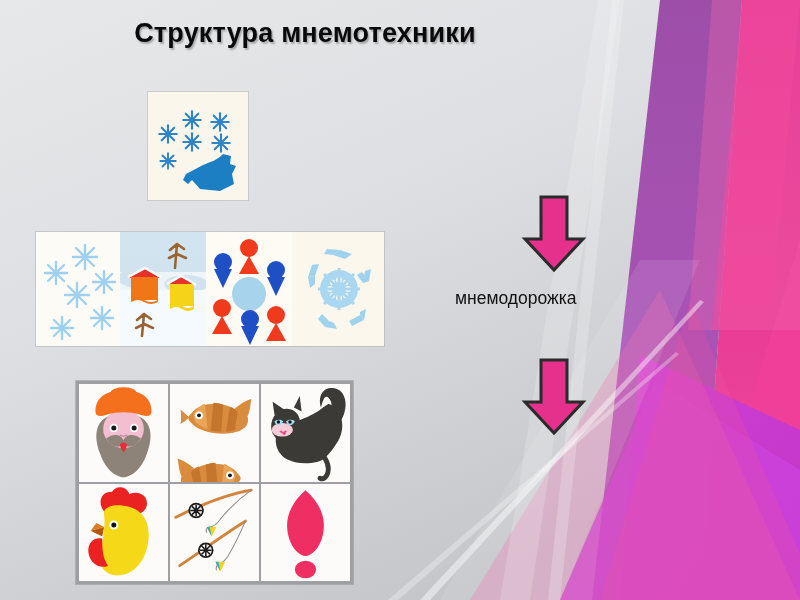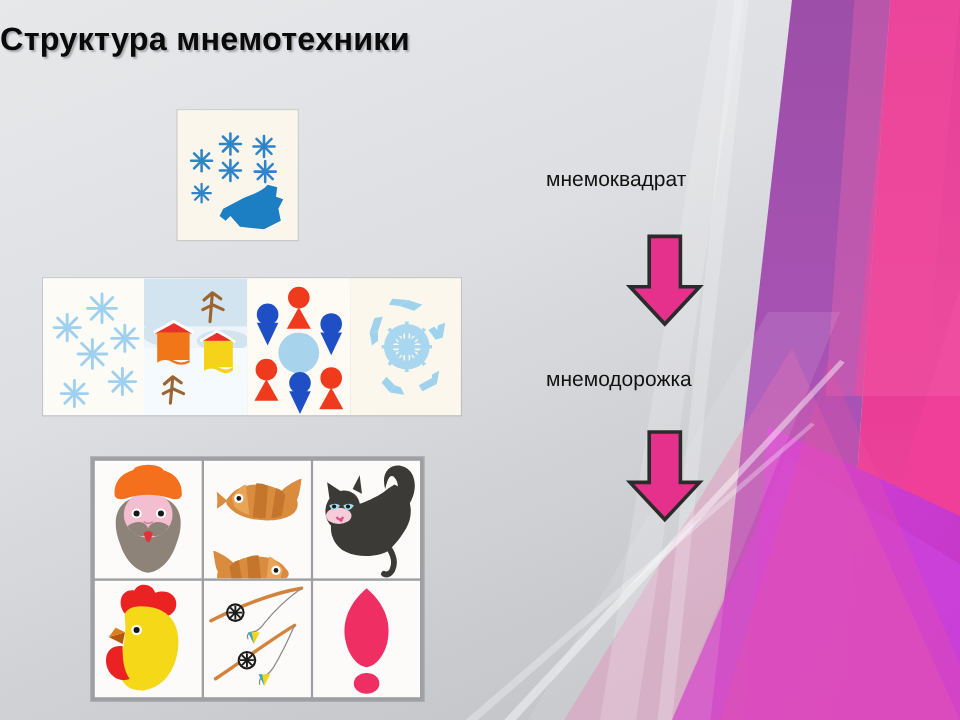--- a/index.html
+++ b/index.html
@@ -12,35 +12,35 @@
   #slide{
     position:relative;width:800px;height:600px;overflow:hidden;
     background:linear-gradient(165deg,#e6e7e9 0%,#e0e1e3 35%,#d3d4d7 70%,#c6c7ca 100%);
   }
   
   .deco{position:absolute;top:0;left:0;width:800px;height:600px;pointer-events:none;}
 
   
   #title{
     position:absolute;left:0;top:18px;width:740px;
-    text-align:left;
+    text-align:center;
     font-size:27px;font-weight:bold;color:#0a0a0a;
     letter-spacing:0.2px;
     text-shadow:1.5px 1.5px 1.5px rgba(120,120,125,.55);
     padding-right:130px;box-sizing:border-box;
     font-family:"Liberation Sans","DejaVu Sans",sans-serif;
   }
 
   
   .lbl{
     position:absolute;font-size:17.5px;color:#111;white-space:nowrap;
     font-family:"Liberation Sans","DejaVu Sans",sans-serif;
   }
   #lbl-square{left:455px;top:139px;}
-  #lbl-track {left:455px;top:306px;text-align:center;}
+  #lbl-track {left:455px;top:288px;text-align:center;}
   #lbl-table {left:455px;top:464px;}
 
   
   .arrow{position:absolute;width:66px;height:78px;}
 
   
   .card{position:absolute;background:#fdfaf4;overflow:hidden;}
 
   
   #sq-photo{left:148px;top:92px;width:100px;height:108px;
@@ -448,16 +448,15 @@
       <polygon points="20,2 46,2 46,44 62,44 33,75 4,44 20,44" fill="#e5308c" stroke="#2b2b2b" stroke-width="3" stroke-linejoin="miter"></polygon>
     </svg>
   </div>
 
   <div class="arrow" style="left:521px;top:358px;">
     <svg viewBox="0 0 66 78" width="66" height="78">
       <polygon points="20,2 46,2 46,44 62,44 33,75 4,44 20,44" fill="#e5308c" stroke="#2b2b2b" stroke-width="3" stroke-linejoin="miter"></polygon>
     </svg>
   </div>
 
-  <div class="lbl" id="lbl-square">мнемоквадрат</div>
   <div class="lbl" id="lbl-track">мнемодорожка</div>
 
 </div>
 
 </body></html>

